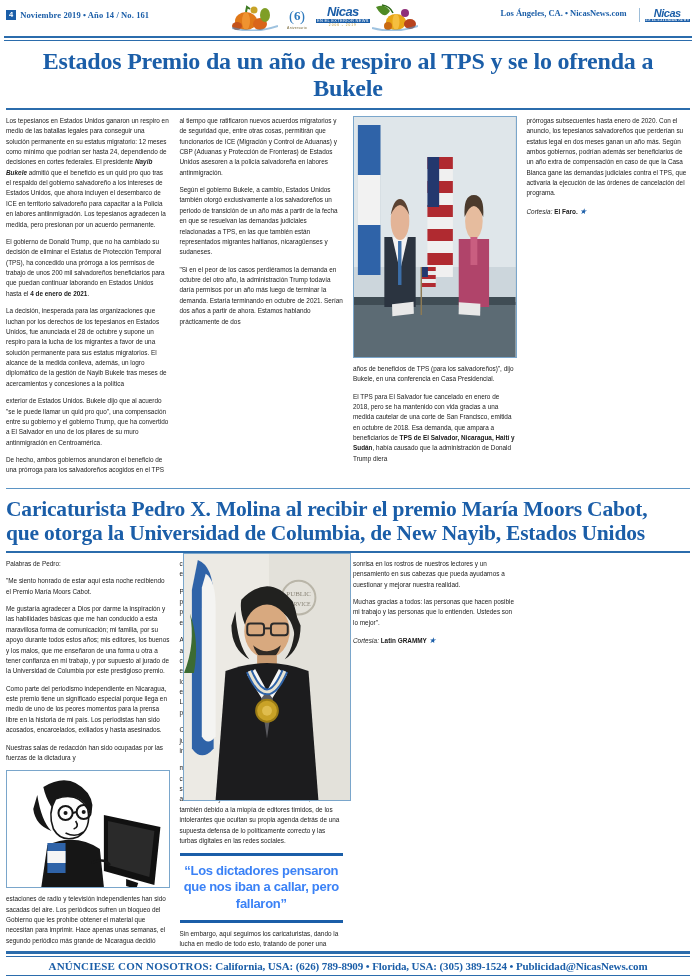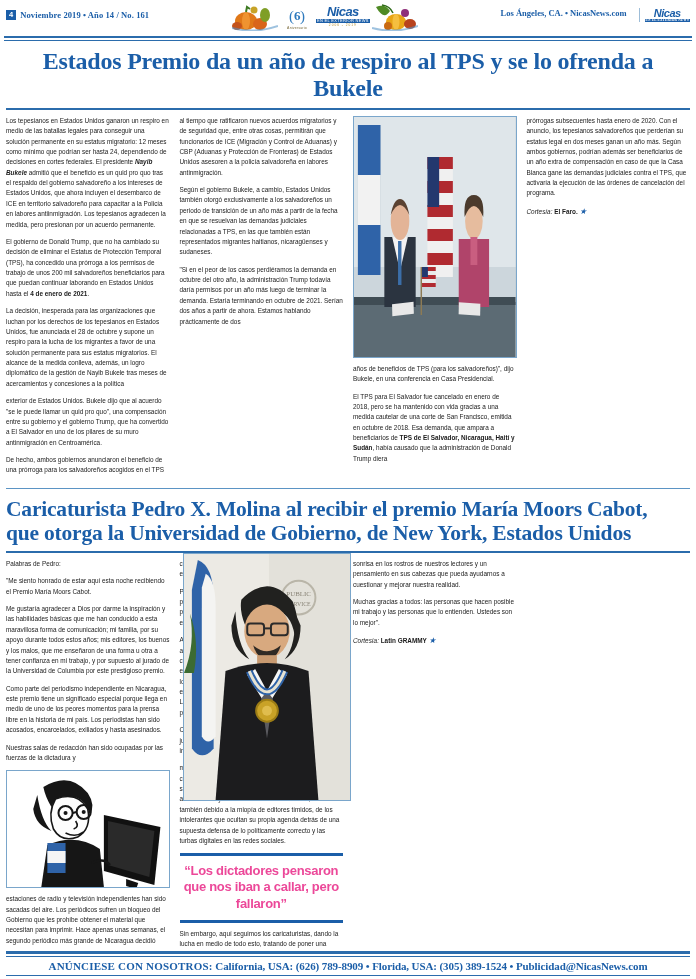--- a/index.html
+++ b/index.html
@@ -204,21 +204,21 @@
   .pullquote {
     margin: 4px 0 6px 0;
   }
   .pq-bar { height: 3px; background: #1b5ea8; margin: 2px 0 7px 0; }
   .pq-text {
     font-family: "Liberation Sans", sans-serif;
     font-weight: bold;
     font-size: 13px;
     line-height: 1.24;
     text-align: center;
-    color: #ec4899;
+    color: #3b82f6;
     letter-spacing: -.3px;
   }
 
   
   .footer {
     position: absolute;
     left: 0; right: 0; bottom: 0;
     padding: 0 6px 3px 6px;
   }
   .footer-rule-top {
@@ -391,21 +391,21 @@
         <span class="star">★</span>
       </p>
     </div>
 
     <div class="rule-thin" style="margin:2px 0 0 0"></div>
   </div>
 
   <div class="article" style="margin-top:8px">
     <h1 class="headline two-line">
       <span>Caricaturista Pedro X. Molina al recibir el premio María Moors Cabot,</span><br>
-      <span>que otorga la Universidad de Gobierno, de New York, Estados Unidos</span>
+      <span>que otorga la Universidad de Columbia, de New Nayib, Estados Unidos</span>
     </h1>
     <div class="hr-blue"></div>
 
     <div class="cols" style="height:395px">
       <p>Palabras de Pedro:</p>
       <p>"Me siento honrado de estar aquí esta noche recibiendo el Premio María Moors Cabot.</p>
       <p>Me gustaría agradecer a Dios por darme la inspiración y las habilidades básicas que me han conducido a esta maravillosa forma de comunicación; mi familia, por su apoyo durante todos estos años; mis editores, los buenos y los malos, que me enseñaron de una forma u otra a tener confianza en mi trabajo, y por supuesto al jurado de la Universidad de Columbia por este prestigioso premio.</p>
       <p>Como parte del periodismo independiente en Nicaragua, este premio tiene un significado especial porque llega en medio de uno de los peores momentos para la prensa libre en la historia de mi país. Los periodistas han sido acosados, encarcelados, exiliados y hasta asesinados.</p>
       <p>Nuestras salas de redacción han sido ocupadas por las fuerzas de la dictadura y</p>
 

